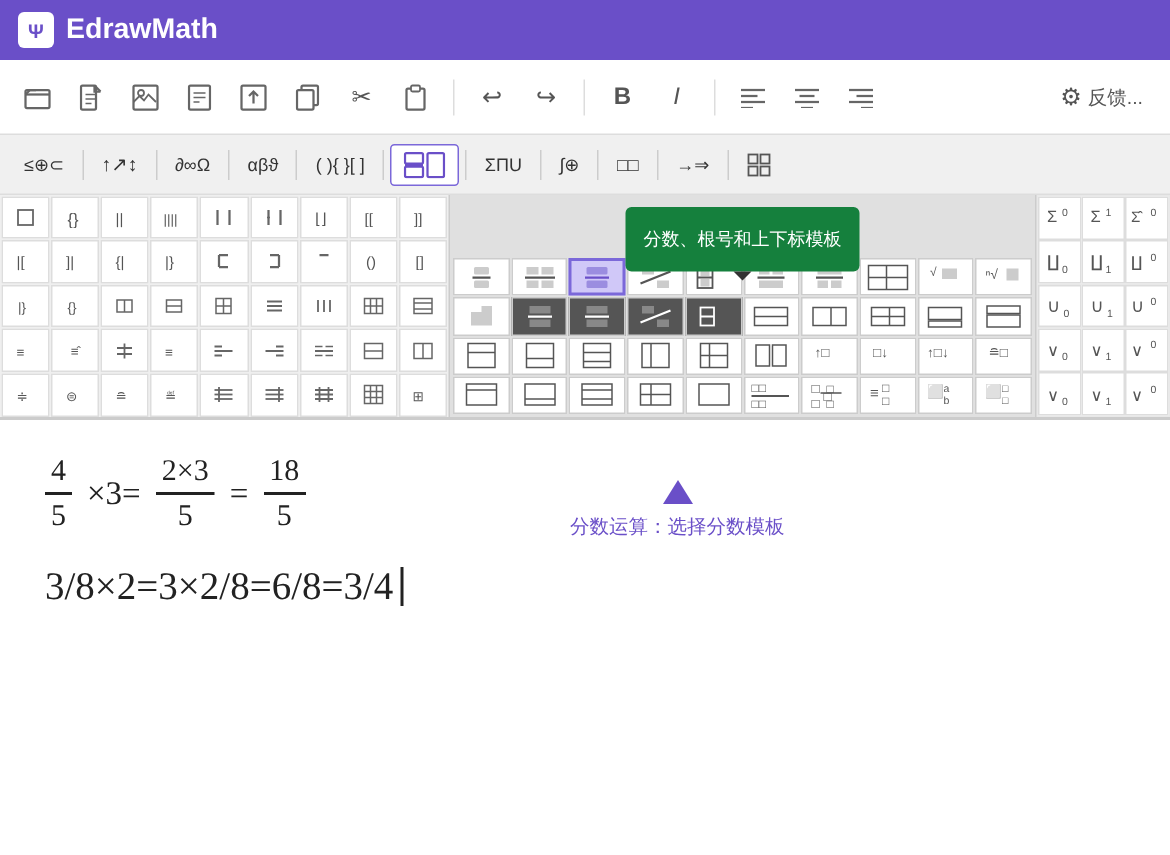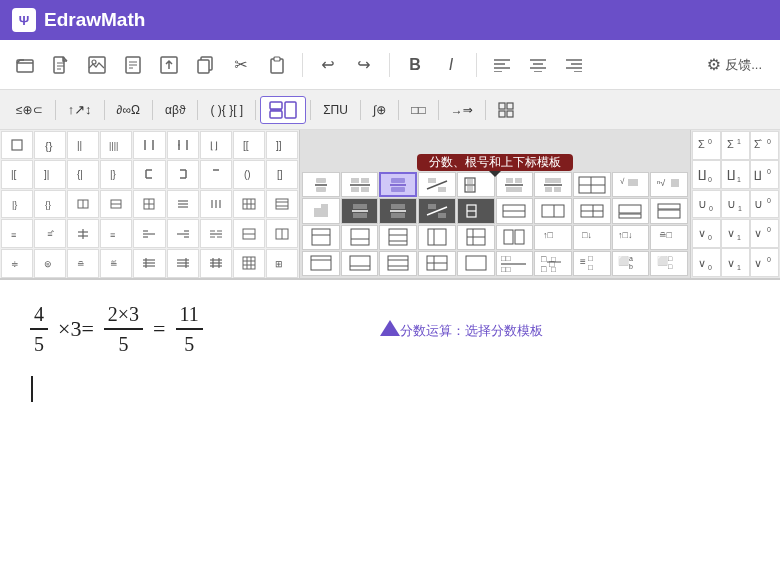--- a/index.html
+++ b/index.html
@@ -149,26 +149,26 @@
     
     #right-palette {
       flex: 1;
       position: relative;
       background: #e0e0e0;
     }
 
     
     #fraction-tooltip {
       position: absolute;
-      top: 24px;
+      top: 8px;
       left: 50%;
       transform: translateX(-50%);
-      background: #7f1d1d;
+      background: #15803d;
       color: white;
-      padding: 0 12px;
+      padding: 13px 12px;
       border-radius: 4px;
       font-size: 12px;
       white-space: nowrap;
       z-index: 10;
     }
     #fraction-tooltip::after {
       content: '';
       position: absolute;
       bottom: -6px;
       left: 50%;
@@ -1067,27 +1067,28 @@
     </span>
     <span style="margin: 0 6px;">×3=</span>
 
     <span class="fraction">
       <span class="numerator">2×3</span>
       <span class="denominator">5</span>
     </span>
     <span style="margin: 0 6px;">=</span>
 
     <span class="fraction">
-      <span class="numerator">11</span>
+      <span class="numerator">18</span>
       <span class="denominator">5</span>
     </span>
   </div>
 
-  <div style="position: absolute; top: 40px; left: 380px; display: flex; flex-direction: row; align-items: center;">
+  <div style="position: absolute; top: 40px; left: 380px; display: flex; flex-direction: column; align-items: center;">
 
     <div style="width: 0; height: 0; border-left: 10px solid transparent; border-right: 10px solid transparent; border-bottom: 16px solid #6a4fc8; margin-bottom: 6px;"></div>
     <span style="color: #6a4fc8; font-size: 13px;">分数运算：选择分数模板</span>
   </div>
 
   <div class="math-row" style="margin-top: 10px; font-family: 'Times New Roman', Times, serif; font-size: 26px; cursor: text;">
+    <span>3/8×2=3×2/8=6/8=3/4</span>
       <span class="cursor-line"></span>
   </div>
 </div>
 
 </body></html>

